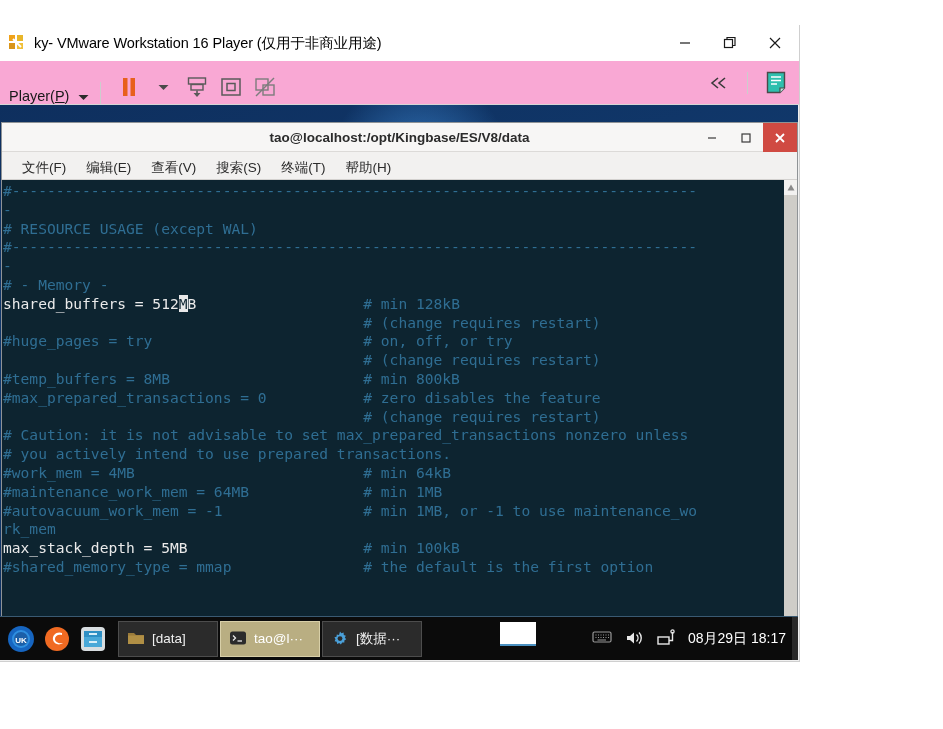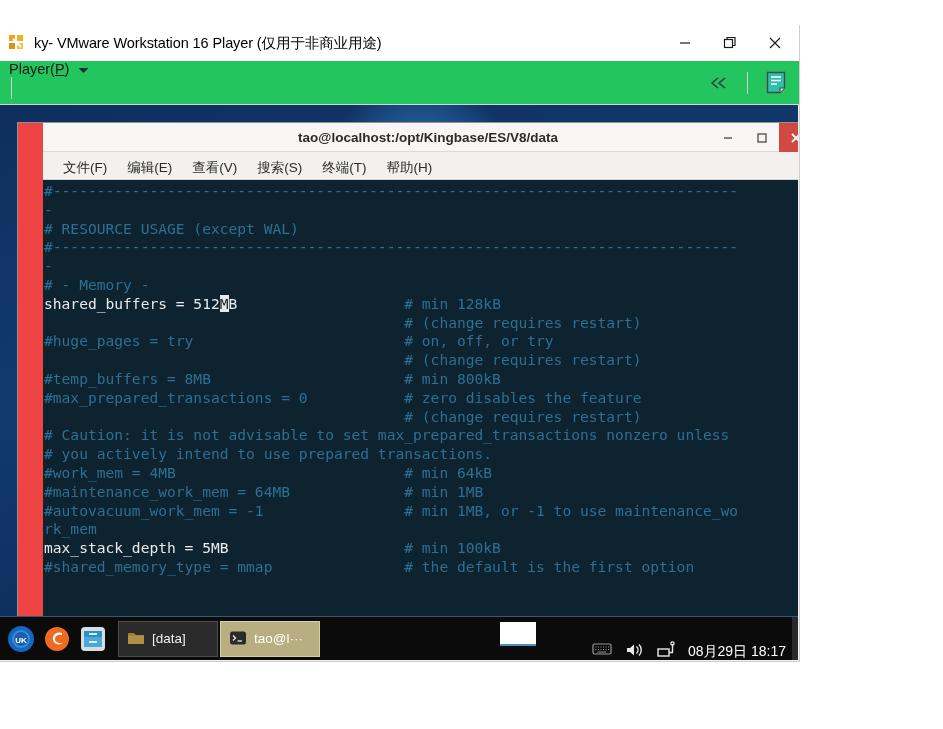--- a/index.html
+++ b/index.html
@@ -30,23 +30,23 @@
   }
   .winbtn {
     width: 45px; height: 30px; display: flex; align-items: center; justify-content: center;
     flex: none;
   }
   #vm-winctl { position: absolute; right: 2px; top: 3px; display: flex; }
   .winbtn svg { display: block; }
 
   
   #vm-toolbar {
-    position: relative; height: 44px; background: #22c55e;
+    position: relative; height: 44px; background: #f9a8d4;
     border-bottom: 1px solid #d6d6d6;
-    display: flex; align-items: flex-start; flex-direction: column;
+    display: flex; align-items: flex-end;
   }
   #player-menu {
     margin-left: 9px; font-size: 14.5px; color: #1a1a1a;
     display: flex; align-items: center; gap: 9px; white-space: nowrap;
   }
   #player-menu u { text-decoration: underline; }
   .tb-sep { width: 1px; height: 22px; background: #cdcdcd; margin: 0 11px; flex: none; }
   .tb-btn {
     width: 34px; height: 34px; display: flex; align-items: center; justify-content: center;
     flex: none;
@@ -65,25 +65,25 @@
       radial-gradient(circle at 420px 60px, rgba(80,170,255,0.55) 0px, rgba(40,110,200,0.0) 90px),
       radial-gradient(circle at 370px 110px, rgba(60,150,240,0.35) 0px, rgba(40,110,200,0.0) 70px),
       linear-gradient(165deg,#0e2f5e 0%,#113a6e 40%,#0a2450 100%);
   }
   
   #desktop-icon { position: absolute; left: 25px; top: 18px; width: 50px; }
   #desktop-icon svg { display: block; }
 
   
   #term-window {
-    position: absolute; left: 17px; top: 17px;
+    position: absolute; left: 1px; top: 17px;
     width: 797px; height: 518px;
-    background: #ef4444;
+    background: #fef9c3;
     border: 1px solid #8f9396;
-    display: flex; flex-direction: column; padding-left: 25px;
+    display: flex; flex-direction: column;
   }
   #term-titlebar {
     position: relative; height: 29px; background: #f7f6f5;
     border-bottom: 1px solid #dcdad8;
     display: flex; align-items: center; justify-content: center;
   }
   #term-title {
     font-size: 13.5px; font-weight: bold; color: #2b2b2b; white-space: nowrap;
   }
   #term-winctl { position: absolute; right: 0; top: 0; height: 29px; display: flex; }
@@ -151,21 +151,21 @@
   .task-ico { width: 18px; height: 18px; flex: none; }
   .task-ico svg { display: block; }
   .task-label { overflow: hidden; text-overflow: clip; }
 
   #show-desktop {
     position: absolute; left: 500px; top: 5px; width: 36px; height: 24px;
     background: #ffffff; border-bottom: 2px solid #4a90c0;
   }
   #tray {
     position: absolute; right: 12px; top: 0; height: 44px;
-    display: flex; align-items: flex-end; gap: 12px;
+    display: flex; align-items: center; gap: 12px;
   }
   .tray-ico { width: 20px; height: 20px; }
   .tray-ico svg { display: block; }
   #clock { color: #ffffff; font-size: 14px; white-space: nowrap; }
   #tray-edge { position: absolute; right: 0; top: 0; width: 6px; height: 44px; background: #2a2a2a; }
 
   
   #right-strip { position: absolute; left: 800px; top: 0; width: 143px; height: 729px; background: #ffffff; }
   #bottom-strip { position: absolute; left: 0; top: 662px; width: 800px; height: 67px; background: #ffffff; }
   #vm-statusbar {
@@ -386,20 +386,29 @@
           <div class="task active">
             <span class="task-ico">
               <svg width="18" height="16" viewBox="0 0 18 16">
                 <rect x="1" y="1.5" width="16" height="13" rx="2.5" fill="#2b2b2b"></rect>
                 <path d="M4 5.5 L6.5 8 L4 10.5" fill="none" stroke="#e8e8e8" stroke-width="1.3"></path>
                 <path d="M8.5 11 H13" stroke="#e8e8e8" stroke-width="1.3"></path>
               </svg>
             </span>
             <span class="task-label">tao@l···</span>
           </div>
+          <div class="task">
+            <span class="task-ico">
+              <svg width="18" height="18" viewBox="0 0 18 18">
+                <path d="M9 1.5 L10.4 3.2 L12.6 2.6 L12.8 4.9 L14.9 5.7 L13.8 7.6 L15.2 9.3 L13.3 10.4 L13.4 12.6 L11.2 12.5 L9.9 14.4 L8.2 13.1 L6.2 14 L5.7 11.8 L3.6 11.2 L4.5 9.2 L3.4 7.3 L5.5 6.7 L5.8 4.5 L8 4.9 Z" fill="#4a9fd8"></path>
+                <circle cx="9" cy="8.6" r="2.4" fill="#2b2b2b"></circle>
+              </svg>
+            </span>
+            <span class="task-label">[数据···</span>
+          </div>
         </div>
 
         <div id="show-desktop"></div>
 
         <div id="tray">
           <span class="tray-ico">
             <svg width="20" height="16" viewBox="0 0 20 16">
               <rect x="1" y="3" width="18" height="10" rx="1.5" fill="none" stroke="#9a9a9a" stroke-width="1.2"></rect>
               <path d="M3.5 6 H4.5 M6 6 H7 M8.5 6 H9.5 M11 6 H12 M13.5 6 H14.5 M16 6 H17 M3.5 8.5 H4.5 M6 8.5 H7 M8.5 8.5 H9.5 M11 8.5 H12 M13.5 8.5 H14.5 M16 8.5 H17 M5.5 11 H14" stroke="#9a9a9a" stroke-width="1.1"></path>
             </svg>

